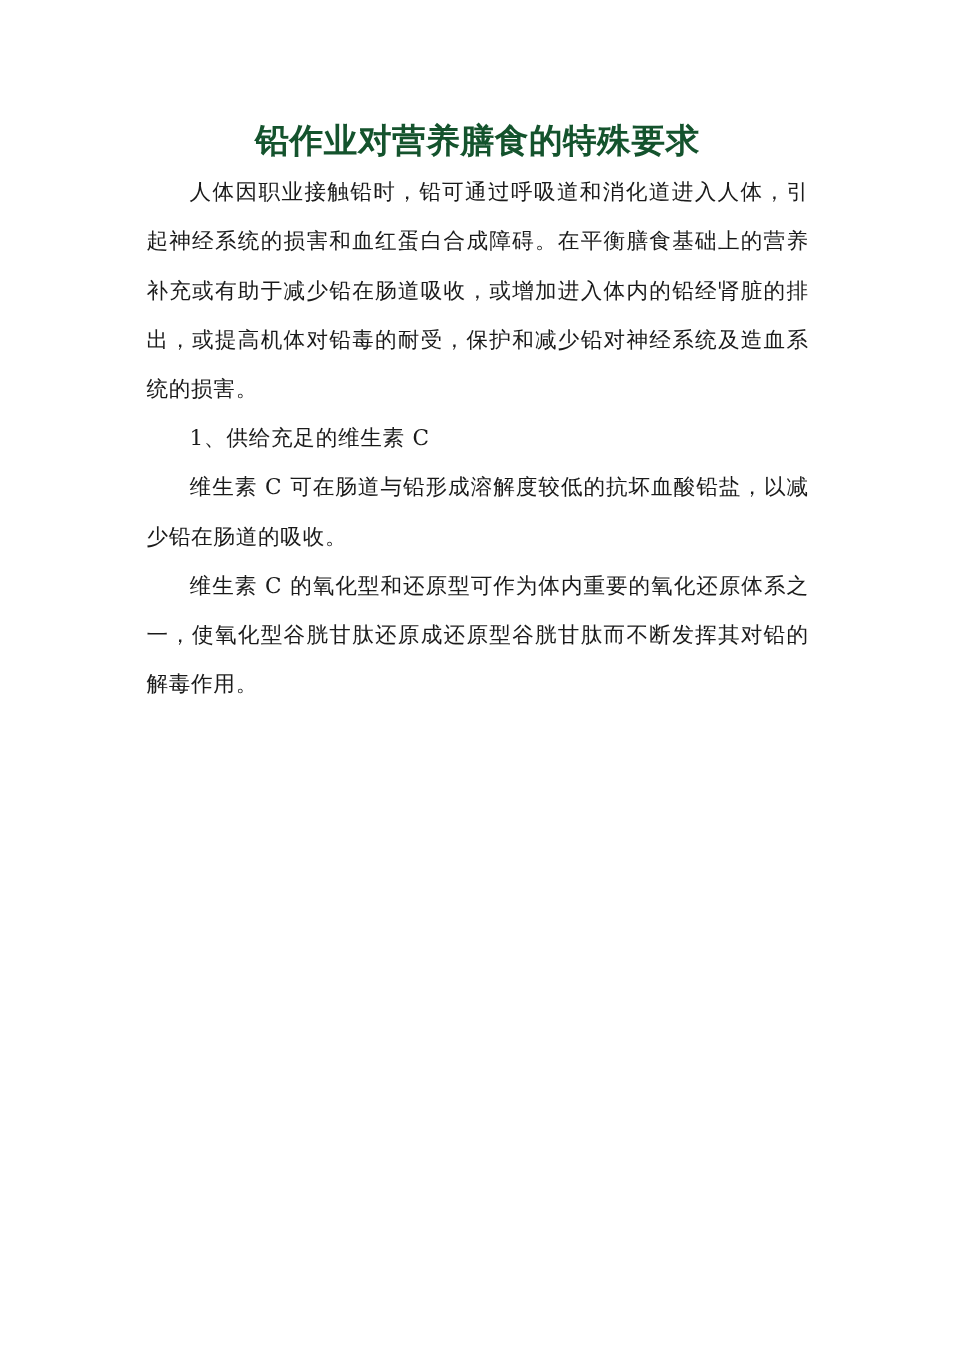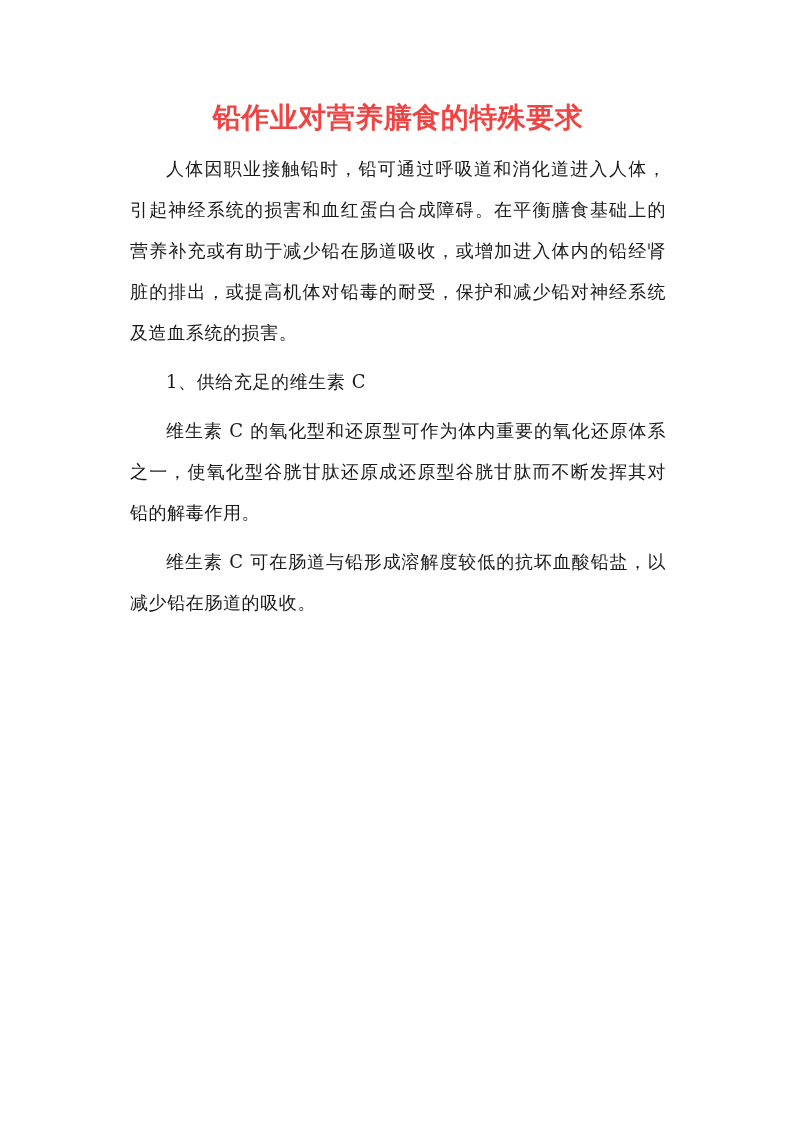--- a/index.html
+++ b/index.html
@@ -22,34 +22,34 @@
       width: 552px;
     }
     .title {
       font-family: "DejaVu Sans", "Liberation Sans", sans-serif;
       font-weight: bold;
       font-size: 28px;
       line-height: 44px;
       text-align: center;
       margin: 0 0 0 0;
       letter-spacing: 0.5px;
-      color: #ef4444;
+      color: #14532d;
     }
     .para {
       font-size: 18px;
       line-height: 41px;
-      margin: 8px;
+      margin: 0;
       text-indent: 36px;
       text-align: justify;
       text-align-last: left;
       letter-spacing: 0.6px;
     }
   </style>
 </head>
 <body>
 
 <div class="page">
   <h1 class="title">铅作业对营养膳食的特殊要求</h1>
   <p class="para">人体因职业接触铅时，铅可通过呼吸道和消化道进入人体，引起神经系统的损害和血红蛋白合成障碍。在平衡膳食基础上的营养补充或有助于减少铅在肠道吸收，或增加进入体内的铅经肾脏的排出，或提高机体对铅毒的耐受，保护和减少铅对神经系统及造血系统的损害。</p>
   <p class="para">1、供给充足的维生素 C</p>
+  <p class="para">维生素 C 可在肠道与铅形成溶解度较低的抗坏血酸铅盐，以减少铅在肠道的吸收。</p>
   <p class="para">维生素 C 的氧化型和还原型可作为体内重要的氧化还原体系之一，使氧化型谷胱甘肽还原成还原型谷胱甘肽而不断发挥其对铅的解毒作用。</p>
-  <p class="para">维生素 C 可在肠道与铅形成溶解度较低的抗坏血酸铅盐，以减少铅在肠道的吸收。</p>
 </div>
 
 </body></html>

